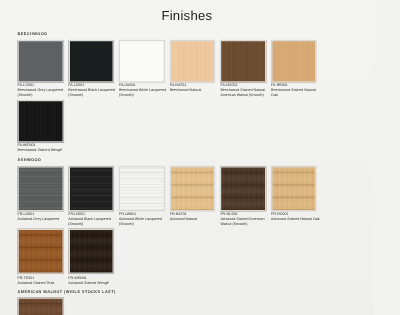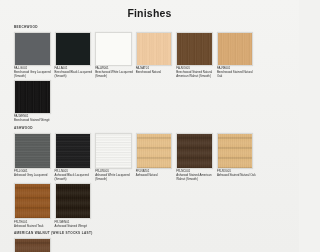--- a/index.html
+++ b/index.html
@@ -11,21 +11,21 @@
   }
   .page {
     position: relative;
     width: 299px; height: 252px;
     background: linear-gradient(180deg,#f4f4f2 0%, #efefed 100%);
     padding: 0 14px;
   }
   .page-title {
     text-align: center;
     font-size: 10.5px;
-    font-weight: bold;
+    font-weight: normal;
     color: #1b1b1b;
     letter-spacing: .2px;
     padding-top: 7px;
     padding-bottom: 6px;
   }
   .section { margin-bottom: 2px; }
   .section-header {
     font-size: 3.1px;
     font-weight: bold;
     letter-spacing: .35px;

